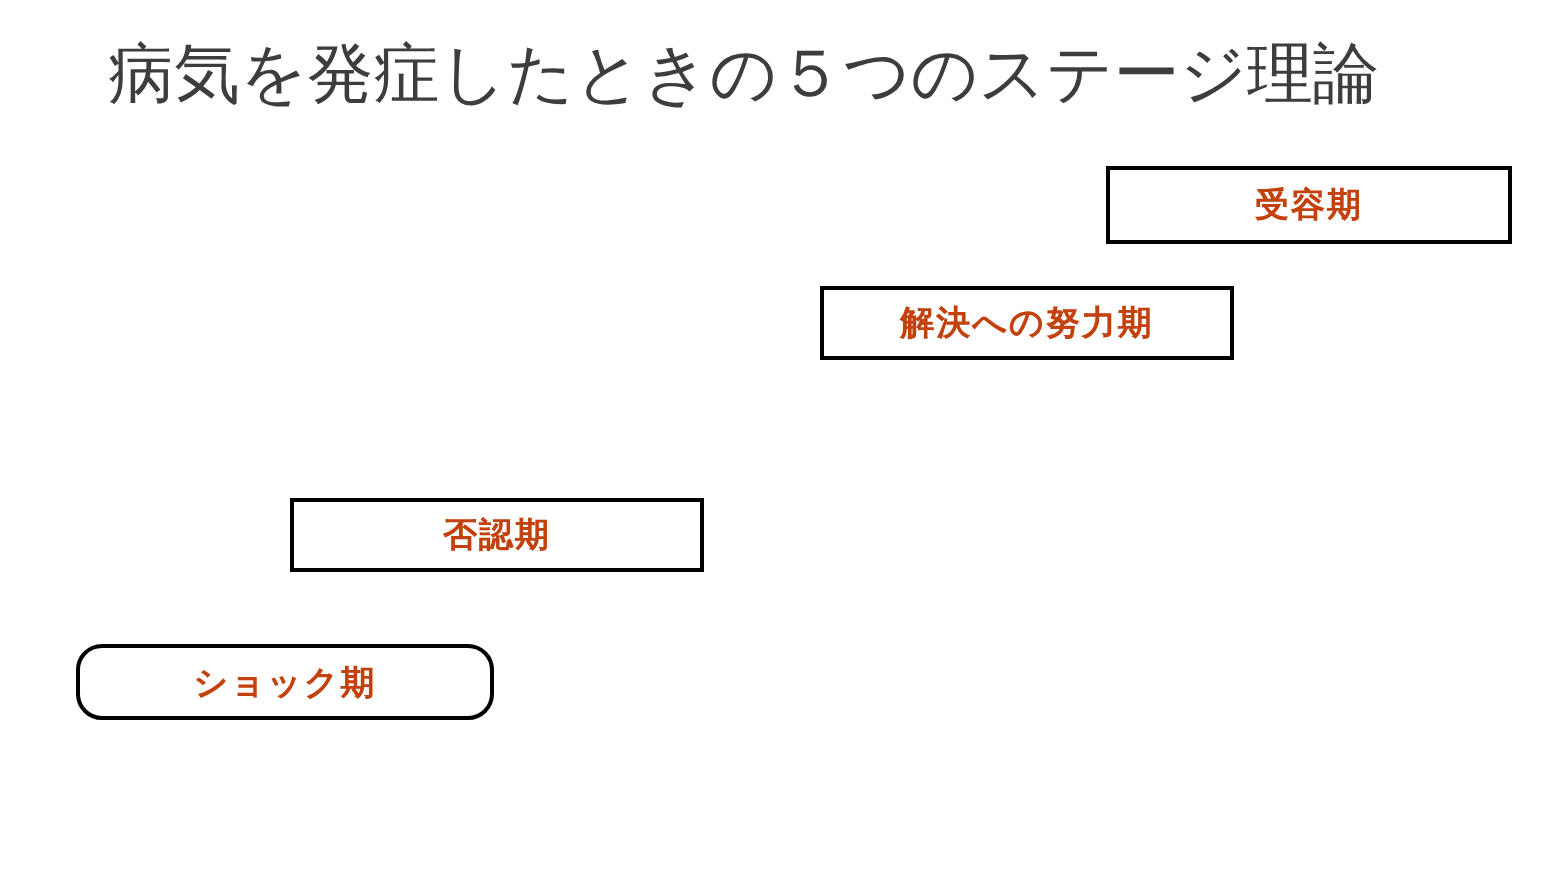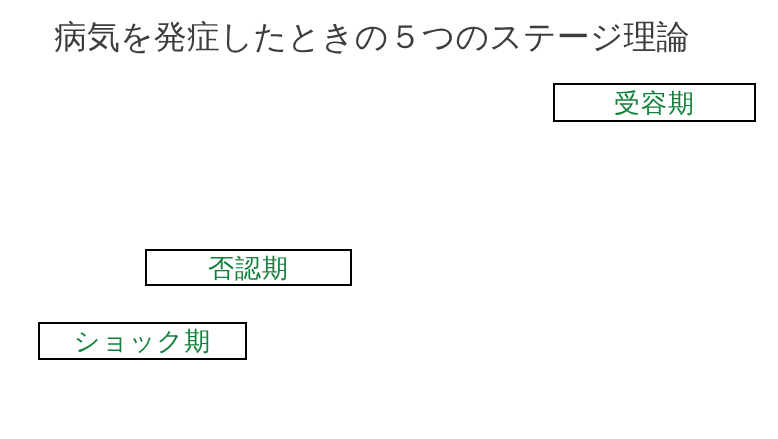--- a/index.html
+++ b/index.html
@@ -34,28 +34,28 @@
   .stage-box {
     position: absolute;
     box-sizing: border-box;
     border: 2px solid #000000;
     background: #ffffff;
     display: flex;
     align-items: center;
     justify-content: center;
   }
   .stage-label {
-    font-size: 26px;
+    font-size: 17px;
     line-height: 1;
-    color: #15803d;
+    color: #c2410c;
     letter-spacing: 1px;
     white-space: nowrap;
-    font-weight: 400;
+    font-weight: 700;
   }
-  .stage-1 { left: 38px;  top: 322px; width: 209px; height: 38px; }
+  .stage-1 { left: 38px;  top: 322px; width: 209px; height: 38px; border-radius: 13px; }
   .stage-2 { left: 145px; top: 249px; width: 207px; height: 37px; }
   .stage-3 { left: 278px; top: 198px; width: 210px; height: 37px; }
   .stage-4 { left: 410px; top: 143px; width: 207px; height: 37px; }
   .stage-5 { left: 553px; top: 83px;  width: 203px; height: 39px; }
 </style>
 </head>
 <body>
 
 <div class="canvas">
 
@@ -63,18 +63,21 @@
 
   <div class="stage-box stage-1">
     <span class="stage-label">ショック期</span>
   </div>
 
   <div class="stage-box stage-2">
     <span class="stage-label">否認期</span>
   </div>
 
 
+  <div class="stage-box stage-4">
+    <span class="stage-label">解決への努力期</span>
+  </div>
 
   <div class="stage-box stage-5">
     <span class="stage-label">受容期</span>
   </div>
 
 </div>
 
 </body></html>

